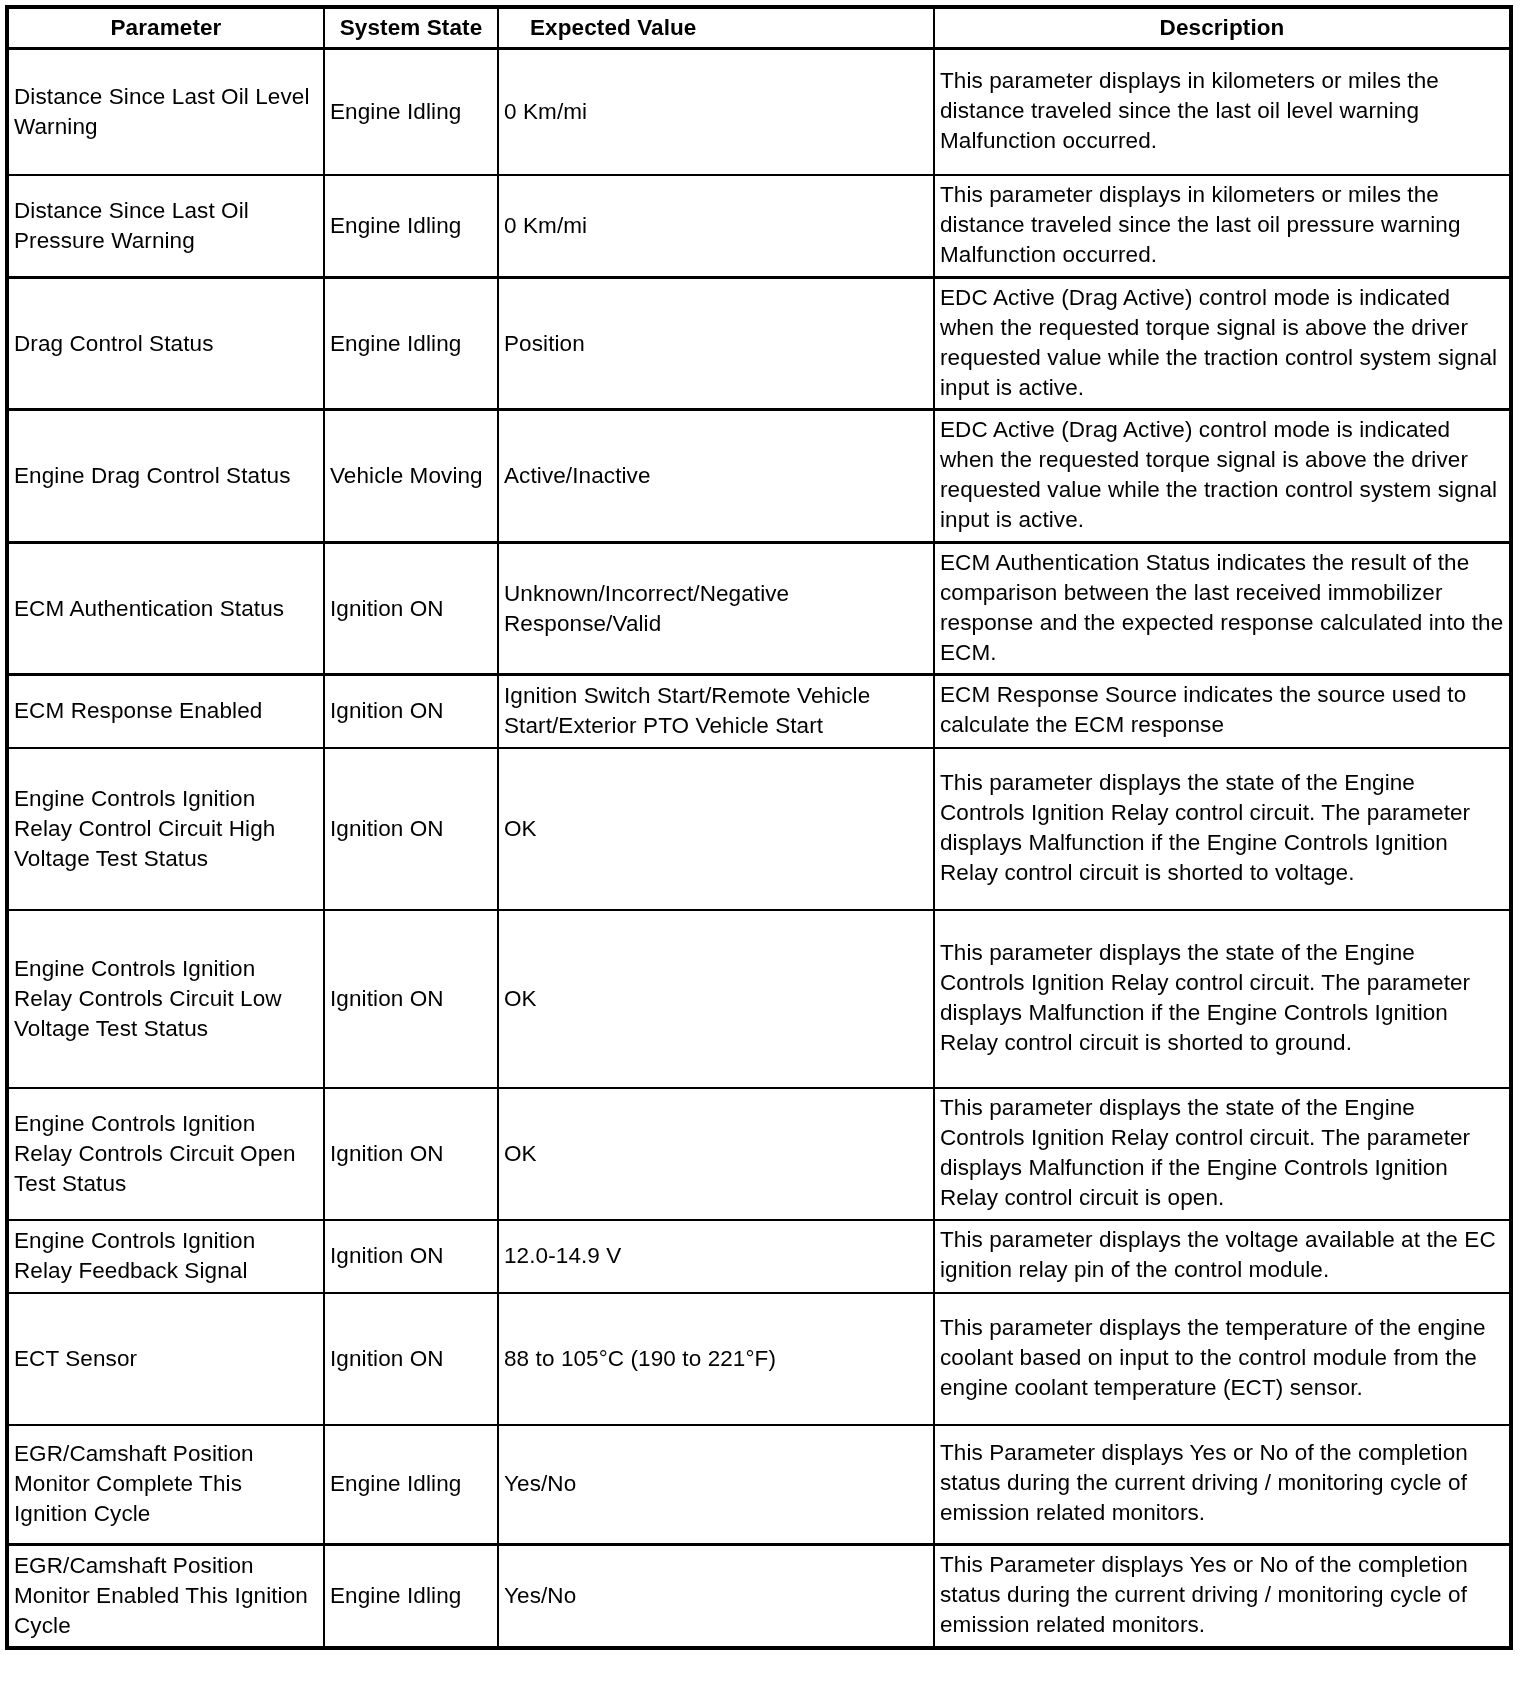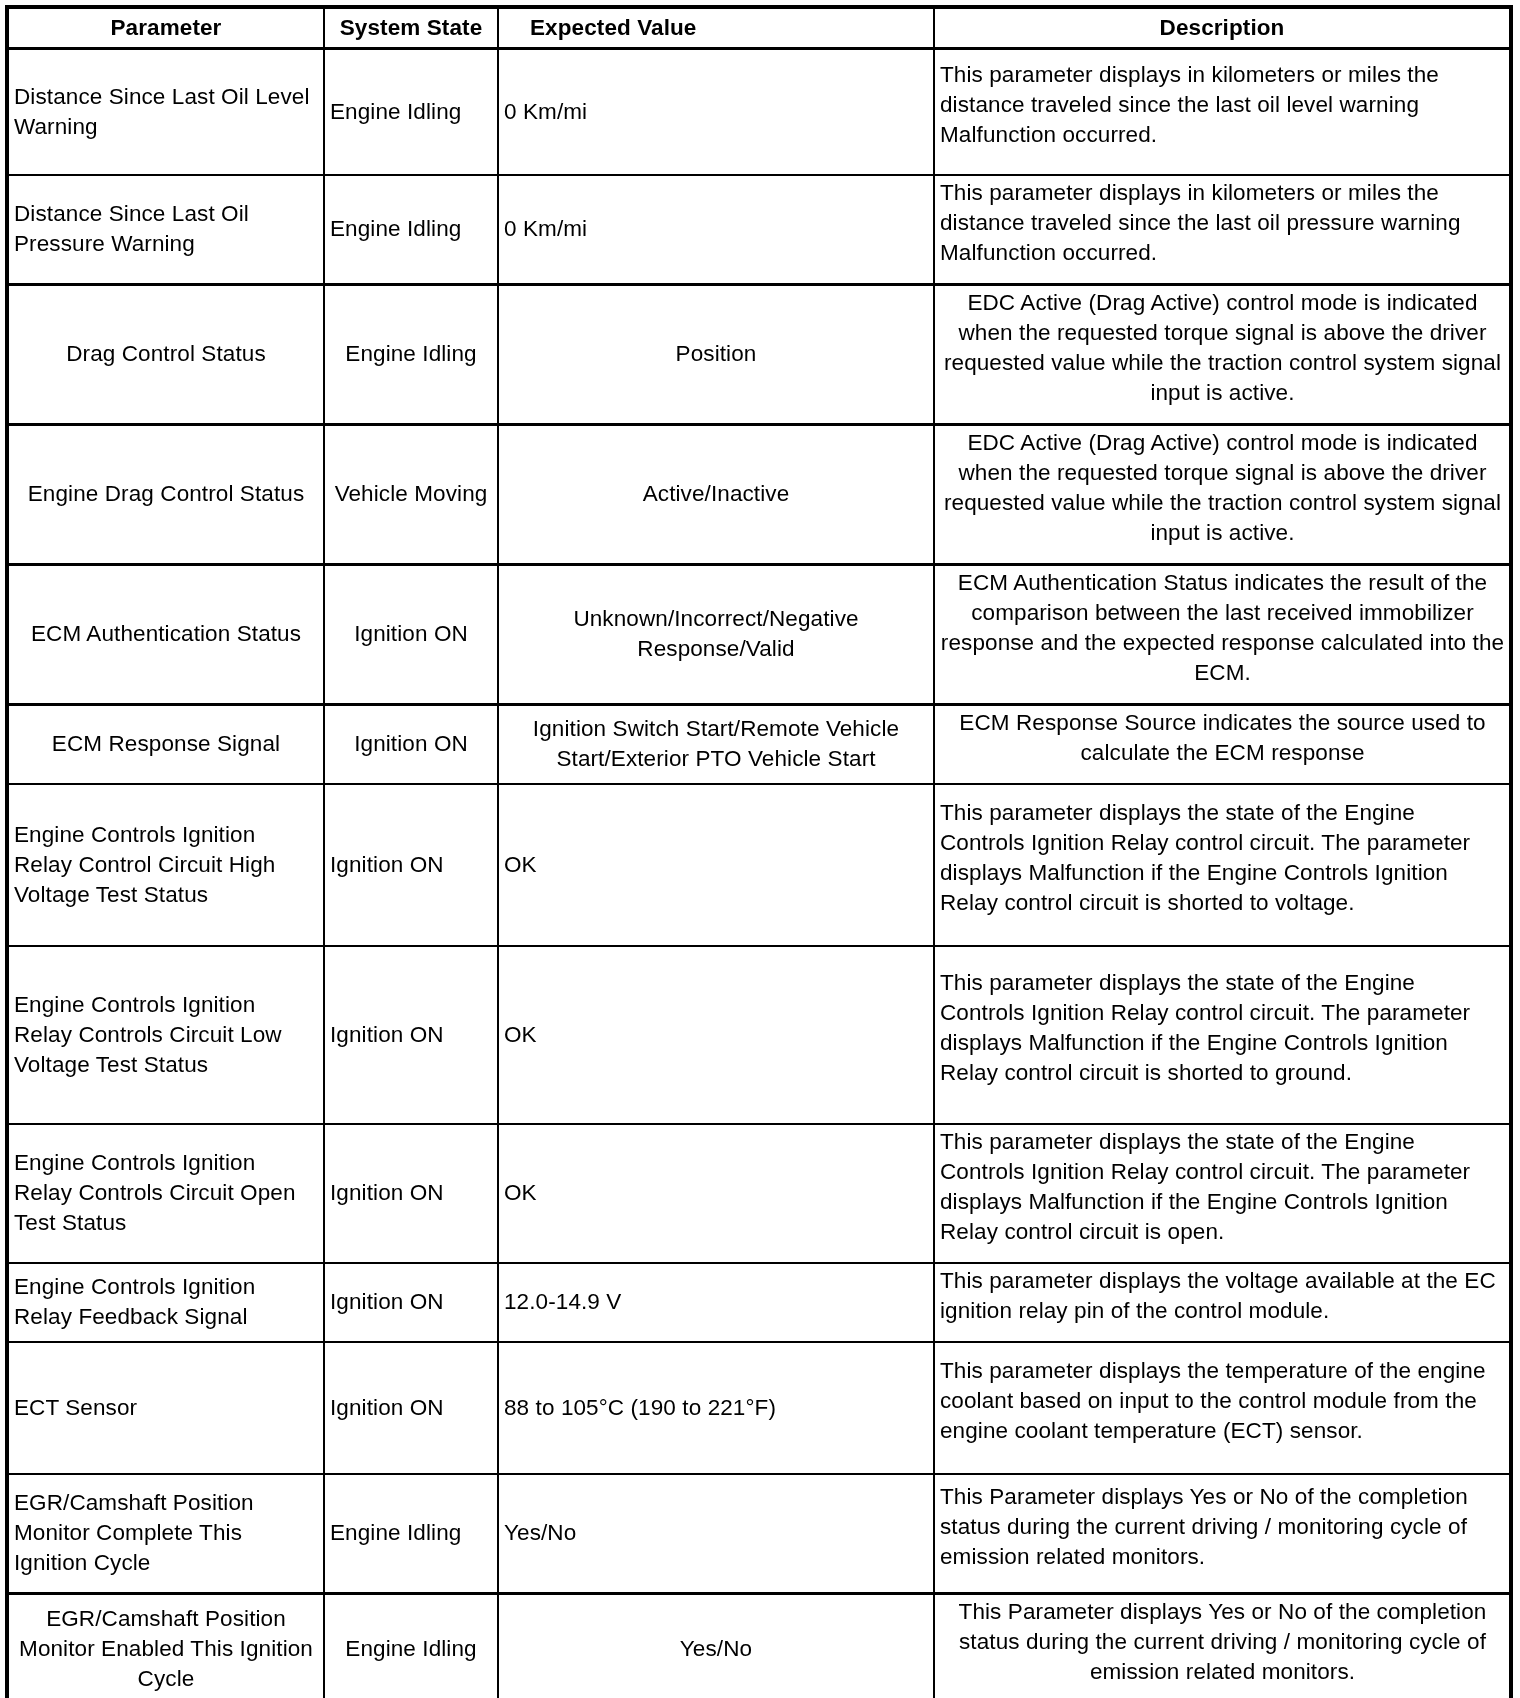--- a/index.html
+++ b/index.html
@@ -21,22 +21,22 @@
     text-align: left;
     letter-spacing: 0.1px;
   }
   .doc-table th {
     font-weight: bold;
     text-align: center;
     height: 38px;
     border-bottom: 3px solid #000;
   }
   .doc-table th.left { text-align: left; padding-left: 31px; }
-  .doc-table td.desc { padding: 2px 4px 15px 5px; }
-  .doc-table tr.thick-top td { border-top: 3px solid #000; text-align: center; }
+  .doc-table td.desc { padding: 2px 4px 4px 5px; }
+  .doc-table tr.thick-top td { border-top: 3px solid #000; }
 </style>
 </head>
 <body>
 
 <table class="doc-table">
   <colgroup>
     <col style="width:317px">
     <col style="width:174px">
     <col style="width:436px">
     <col style="width:577px">
@@ -74,21 +74,21 @@
       <td>Active/Inactive</td>
       <td class="desc">EDC Active (Drag Active) control mode is indicated when the requested torque signal is above the driver requested value while the traction control system signal input is active.</td>
     </tr>
     <tr class="thick-top" style="height:132px">
       <td>ECM Authentication Status</td>
       <td>Ignition ON</td>
       <td>Unknown/Incorrect/Negative Response/Valid</td>
       <td class="desc">ECM Authentication Status indicates the result of the comparison between the last received immobilizer response and the expected response calculated into the ECM.</td>
     </tr>
     <tr class="thick-top" style="height:73px">
-      <td>ECM Response Signal</td>
+      <td>ECM Response Enabled</td>
       <td>Ignition ON</td>
       <td>Ignition Switch Start/Remote Vehicle Start/Exterior PTO Vehicle Start</td>
       <td class="desc">ECM Response Source indicates the source used to calculate the ECM response</td>
     </tr>
     <tr style="height:162px">
       <td>Engine Controls Ignition Relay Control Circuit High Voltage Test Status</td>
       <td>Ignition ON</td>
       <td>OK</td>
       <td class="desc">This parameter displays the state of the Engine Controls Ignition Relay control circuit. The parameter displays Malfunction if the Engine Controls Ignition Relay control circuit is shorted to voltage.</td>
     </tr>

